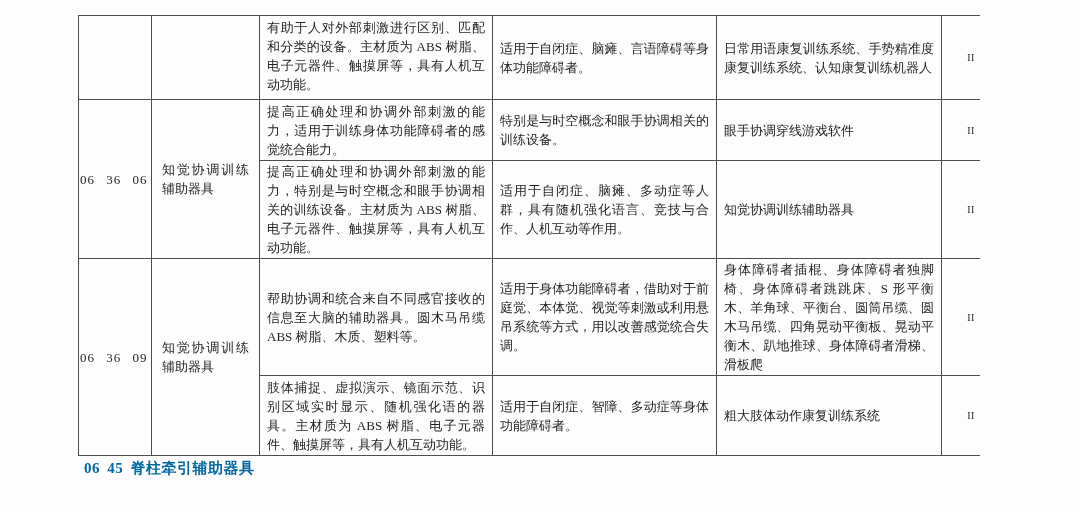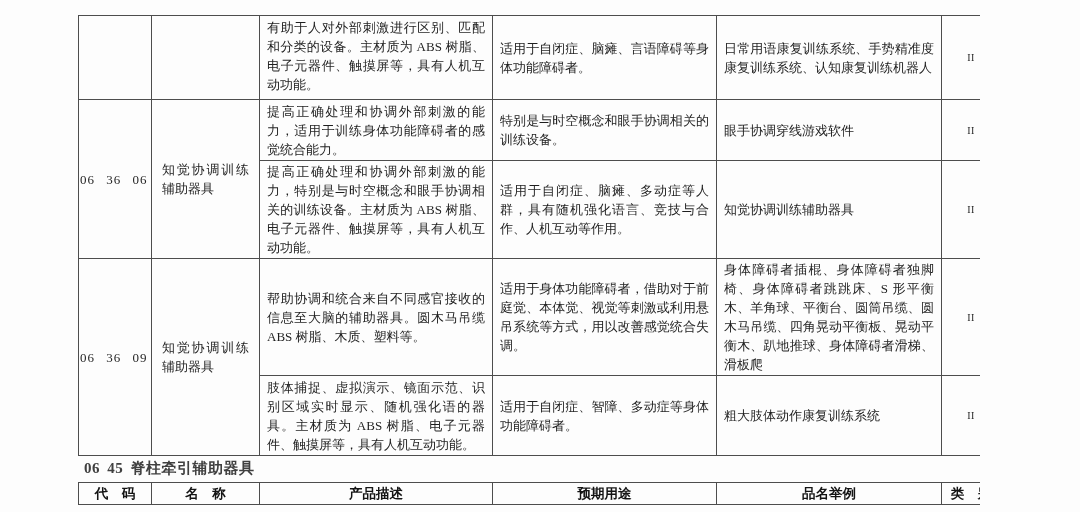--- a/index.html
+++ b/index.html
@@ -28,21 +28,21 @@
   .code-cell{text-align:left;word-spacing:7px;letter-spacing:1px;}
   .name-cell{text-align:justify;text-justify:inter-ideograph;padding:0 10px;}
   .desc-cell,.use-cell,.examples-cell{
     text-align:justify;text-justify:inter-ideograph;padding:1px 7px;
   }
   .desc-cell.flush-top{vertical-align:top;padding-top:2px;}
   .class-cell{text-align:center;font-size:10px;letter-spacing:0.5px;}
 
   .section-heading{
     position:absolute;left:84px;top:459px;
-    font-size:15px;font-weight:700;color:#404040;
+    font-size:15px;font-weight:700;color:#0369a1;
     letter-spacing:0.5px;word-spacing:3px;
   }
   .header-table th{
     font-weight:700;font-size:13.5px;text-align:center;
     color:#141414;background:#fdfdfd;
   }
 </style>
 </head>
 <body>
 
@@ -94,34 +94,14 @@
         <td class="desc-cell">肢体捕捉、虚拟演示、镜面示范、识别区域实时显示、随机强化语的器具。主材质为 ABS 树脂、电子元器件、触摸屏等，具有人机互动功能。</td>
         <td class="use-cell">适用于自闭症、智障、多动症等身体功能障碍者。</td>
         <td class="examples-cell">粗大肢体动作康复训练系统</td>
         <td class="class-cell">II</td>
       </tr>
     </tbody>
   </table>
 
   <div class="section-heading">06 45 脊柱牵引辅助器具</div>
 
-  <table class="header-table">
-    <colgroup>
-      <col style="width:73px">
-        <col style="width:108px">
-        <col style="width:233px">
-      <col style="width:224px">
-        <col style="width:225px">
-        <col style="width:59px">
-    </colgroup>
-    <tbody>
-      <tr style="height:21px">
-        <th>代　码</th>
-        <th>名　称</th>
-        <th>产品描述</th>
-        <th>预期用途</th>
-        <th>品名举例</th>
-        <th>类　别</th>
-      </tr>
-    </tbody>
-  </table>
 
 </div>
 
 </body></html>

